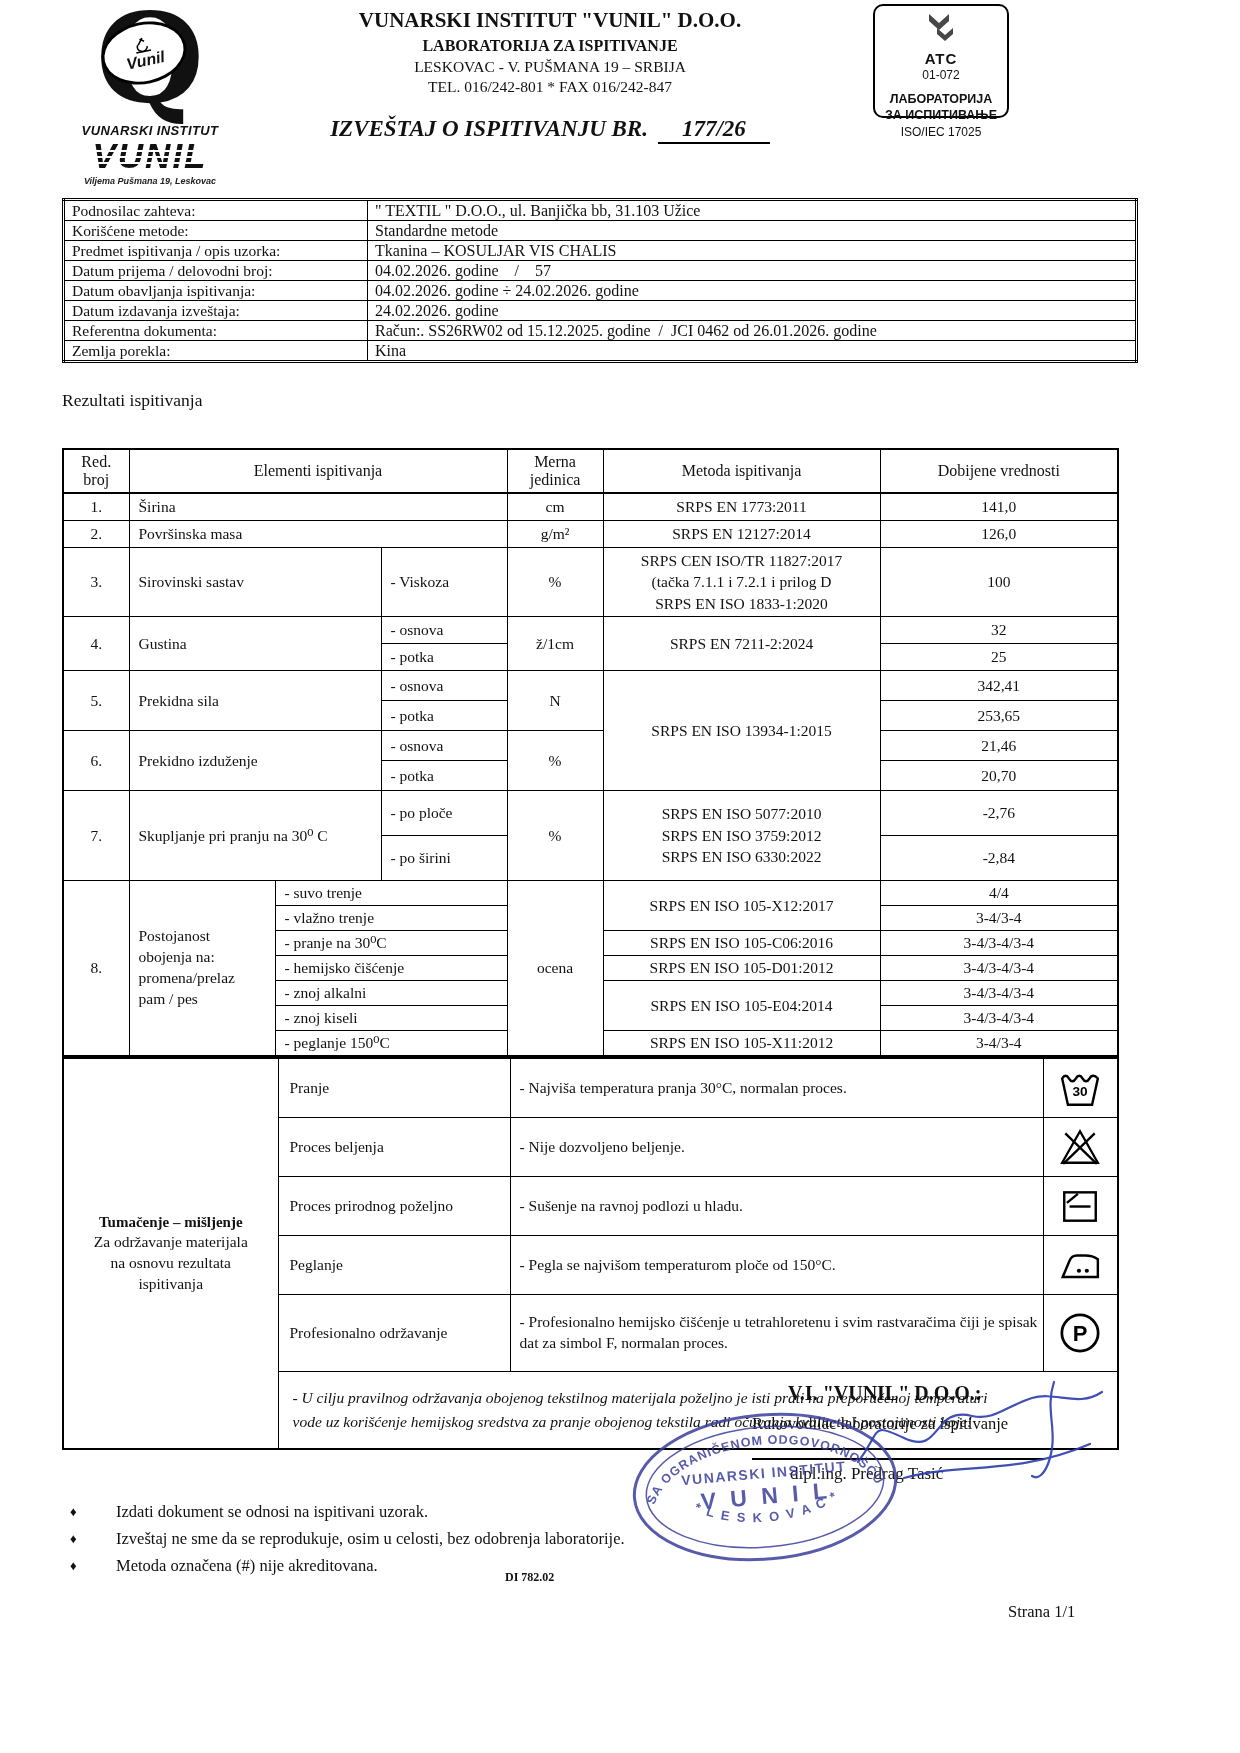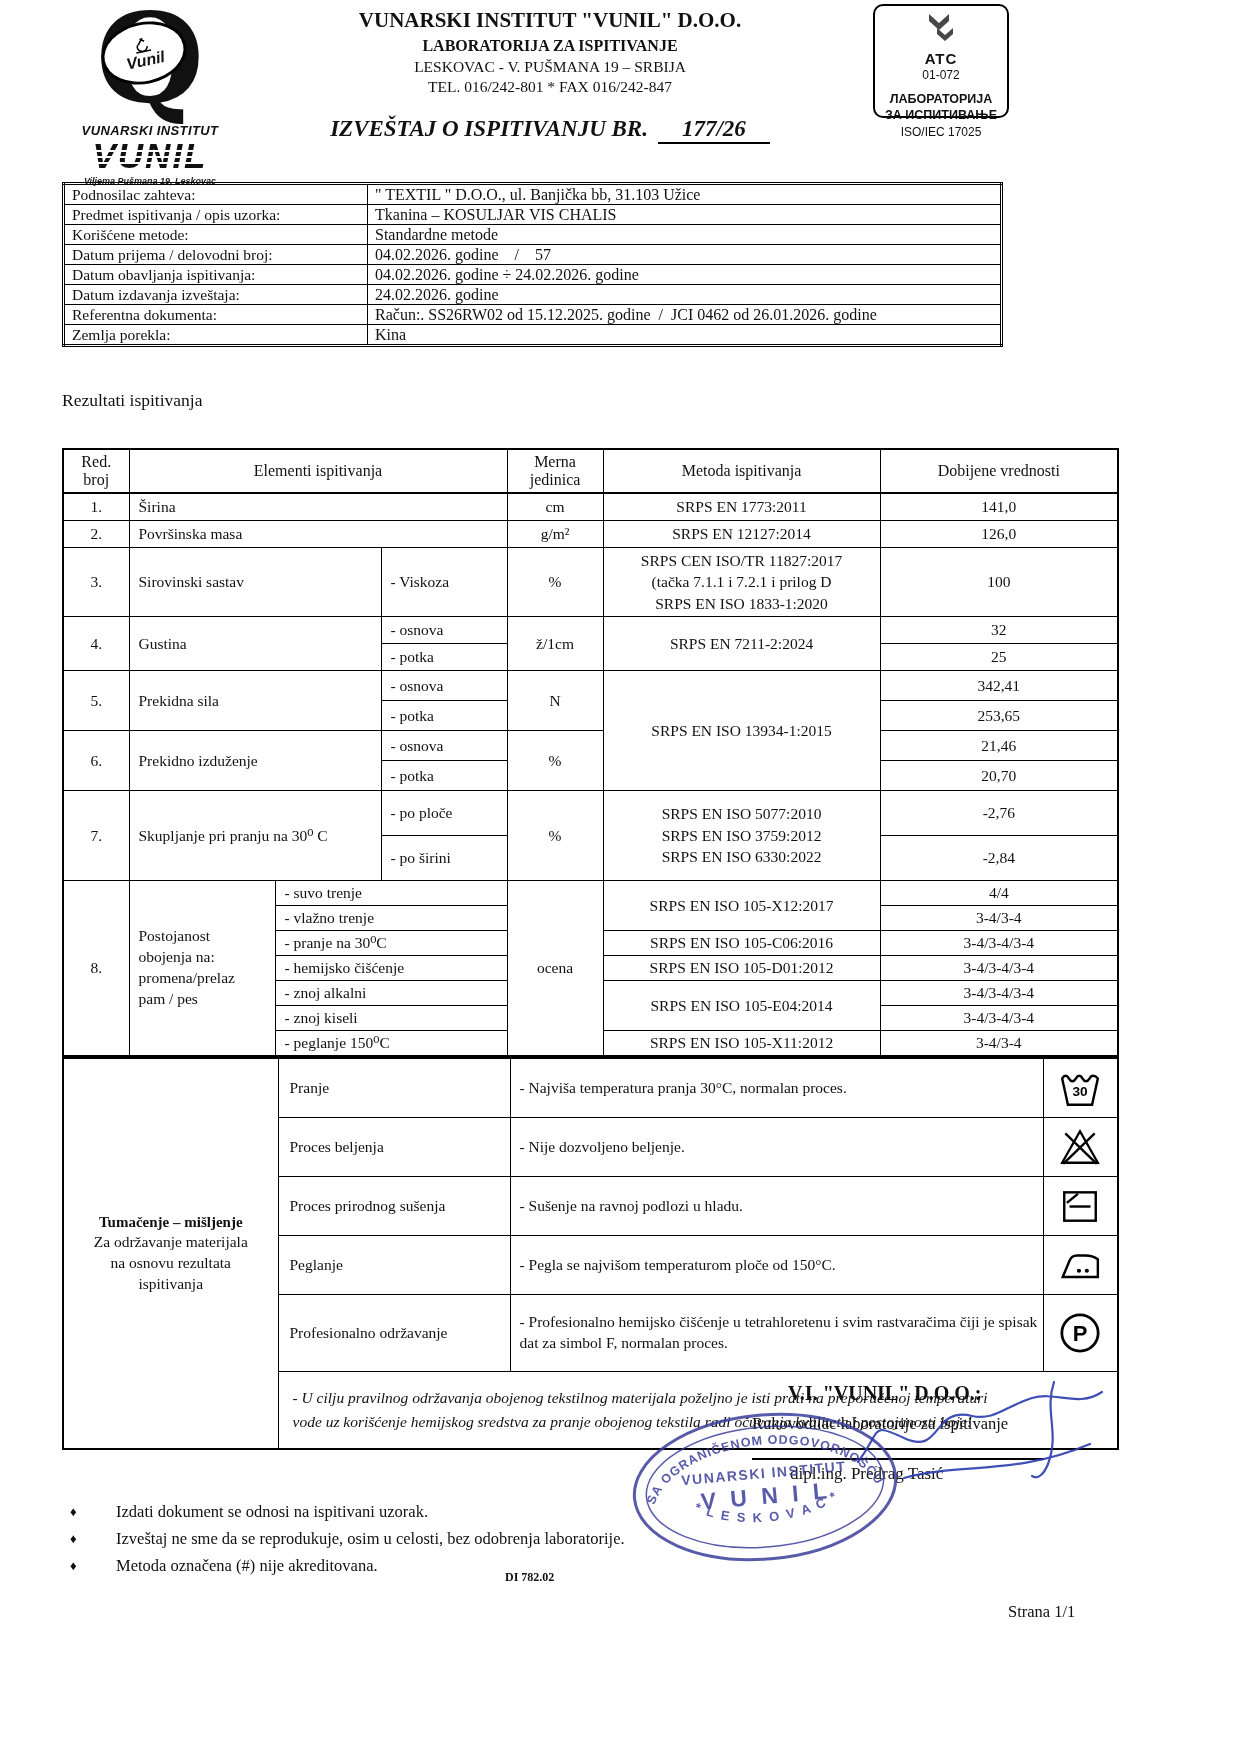--- a/index.html
+++ b/index.html
@@ -32,21 +32,21 @@
   .report-no{border-bottom:2px solid #000;padding:0 24px 1px 24px;margin-left:10px;}
 
   .atc-badge{left:873px;top:4px;width:136px;height:114px;border:2px solid #000;border-radius:10px;
     text-align:center;font-family:"Liberation Sans","DejaVu Sans",sans-serif;box-sizing:border-box;padding-top:7px;}
   .atc-acronym{font-size:15px;font-weight:bold;letter-spacing:1px;margin-top:1px;}
   .atc-code{font-size:12px;margin-top:1px;}
   .atc-cyr{font-size:12.5px;font-weight:bold;line-height:1.3;margin-top:9px;}
   .atc-iso{font-size:12px;margin-top:1px;}
 
   
-  .info-table{left:62px;top:182px;width:941px;border-collapse:collapse;border:3px double #000;}
+  .info-table{left:62px;top:198px;width:1076px;border-collapse:collapse;border:3px double #000;}
   .info-table td{border:1px solid #000;height:19px;padding:0 7px;vertical-align:middle;}
   .info-table .lbl{width:288px;font-size:15.5px;}
   .info-table .val{font-size:16px;white-space:pre-wrap;}
 
   .results-title{left:62px;top:390px;font-size:17.5px;}
 
   
   .tables{left:62px;top:448px;width:1055px;}
   table.grid{border-collapse:collapse;table-layout:fixed;width:1055px;}
   table.grid td{border:1px solid #000;padding:1px 4px;font-size:15.5px;text-align:center;vertical-align:middle;overflow:hidden;}
@@ -134,26 +134,26 @@
     <div class="atc-iso">ISO/IEC 17025</div>
   </div>
 
   <table class="abs info-table">
     <tbody>
       <tr>
           <td class="lbl">Podnosilac zahteva:</td>
           <td class="val">" TEXTIL " D.O.O., ul. Banjička bb, 31.103 Užice</td>
         </tr>
       <tr>
+          <td class="lbl">Korišćene metode:</td>
+          <td class="val">Standardne metode</td>
+        </tr>
+      <tr>
           <td class="lbl">Predmet ispitivanja / opis uzorka:</td>
           <td class="val">Tkanina – KOSULJAR VIS CHALIS</td>
-        </tr>
-      <tr>
-          <td class="lbl">Korišćene metode:</td>
-          <td class="val">Standardne metode</td>
         </tr>
       <tr>
           <td class="lbl">Datum prijema / delovodni broj:</td>
           <td class="val">04.02.2026. godine    /    57</td>
         </tr>
       <tr>
           <td class="lbl">Datum obavljanja ispitivanja:</td>
           <td class="val">04.02.2026. godine ÷ 24.02.2026. godine</td>
         </tr>
       <tr>
@@ -345,21 +345,21 @@
             <svg width="46" height="42" viewBox="0 0 40 40">
               <g fill="none" stroke="#000" stroke-width="2.2">
                 <path d="M20 5 L37 35 L3 35 Z"></path>
                 <path d="M6 7 L36 36"></path>
                   <path d="M34 7 L4 36"></path>
               </g>
             </svg>
           </td>
         </tr>
         <tr>
-          <td class="clabel">Proces prirodnog sušenja</td>
+          <td class="clabel">Proces prirodnog poželjno</td>
           <td class="cdesc">-  Sušenje na ravnoj podlozi u hladu.</td>
           <td class="csym">
             <svg width="46" height="42" viewBox="0 0 40 40">
               <g fill="none" stroke="#000" stroke-width="2.3">
                 <rect x="5" y="7" width="30" height="27"></rect>
                 <path d="M10 20.5 H30"></path>
                 <path d="M7.5 17 L18 8.5"></path>
               </g>
             </svg>
           </td>

